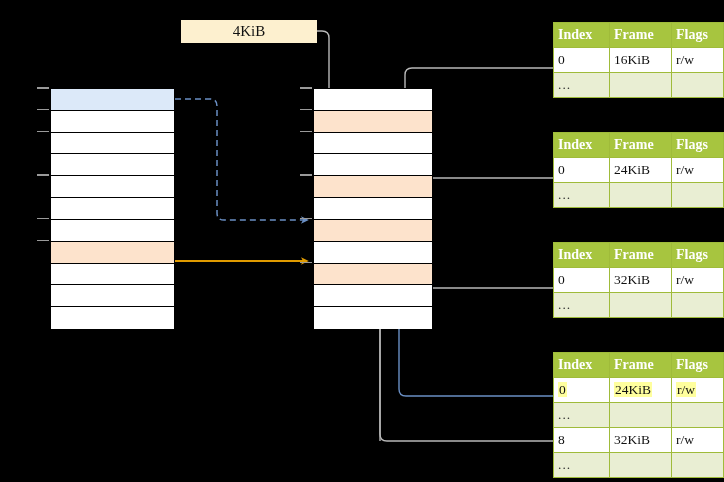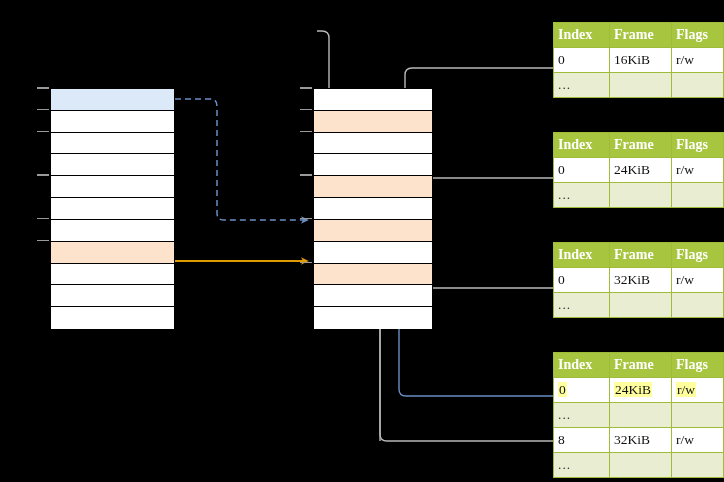--- a/index.html
+++ b/index.html
@@ -100,20 +100,23 @@
       <div class="cell" style="height: 21.8182px;"></div>
       <div class="cell peach" style="height: 21.8182px;"></div>
       <div class="cell" style="height: 21.8182px;"></div>
       <div class="cell peach" style="height: 21.8182px;"></div>
       <div class="cell" style="height: 21.8182px;"></div>
       <div class="cell peach" style="height: 21.8182px;"></div>
       <div class="cell" style="height: 21.8182px;"></div>
       <div class="cell" style="height: 21.8182px;"></div>
     </div>
 
+  <div class="labelbox" style="left:181px;top:20px;width:136px;height:23px;">
+    <span>4KiB</span>
+  </div>
 
   <table class="tbl" style="left:553px;top:22px;">
       <thead>
         <tr>
           <th class="c-idx">Index</th>
           <th class="c-frm">Frame</th>
           <th class="c-flg">Flags</th>
         </tr>
       </thead>
       <tbody>

